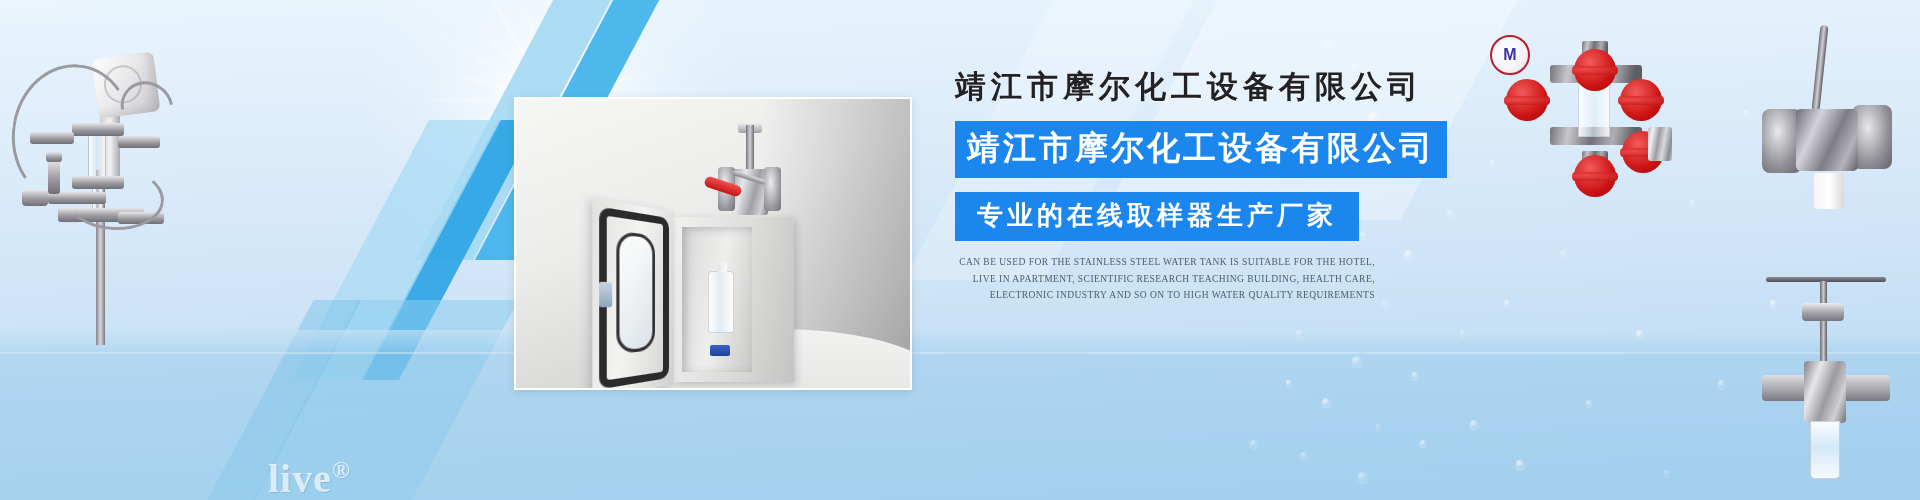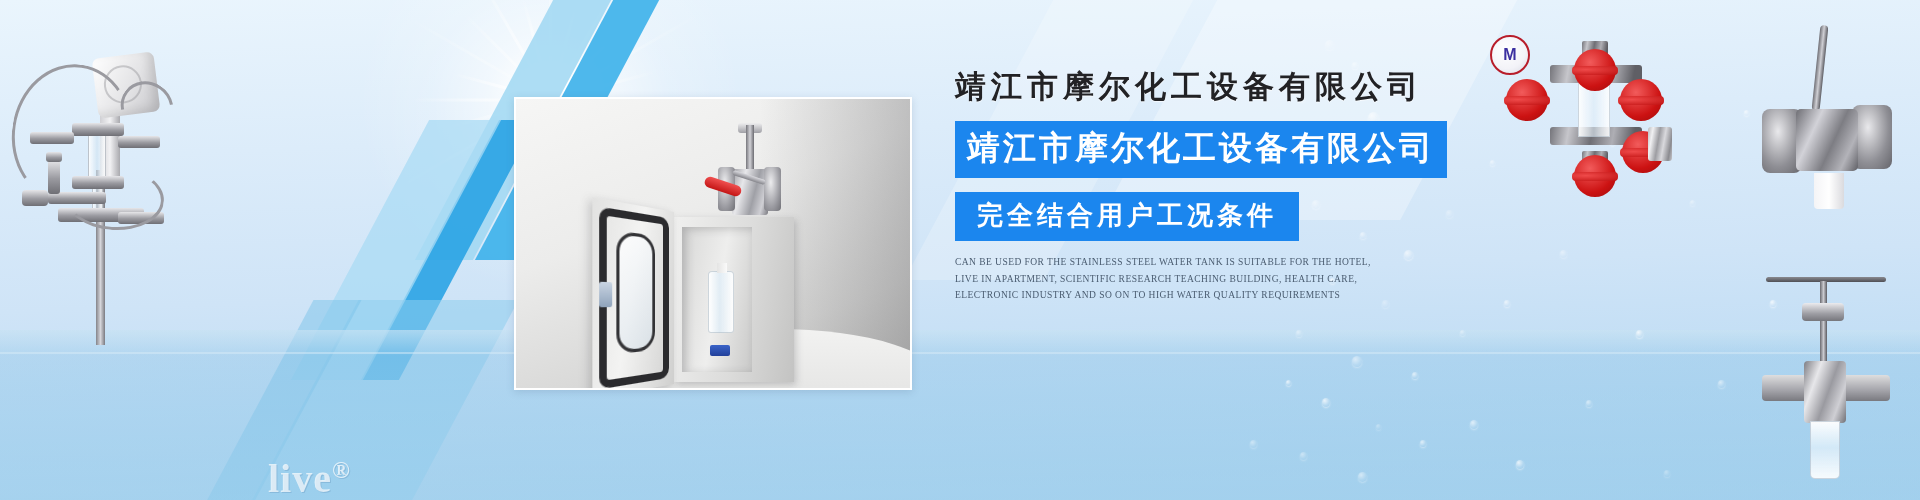--- a/index.html
+++ b/index.html
@@ -351,20 +351,21 @@
   #english-caption {
     margin-top:13px;
     width:420px;
     font-family: "Liberation Serif", serif;
     font-size:9.5px;
     line-height:1.75;
     letter-spacing:.45px;
     color:#4a5c70;
     font-variant: small-caps;
     text-transform:uppercase;
+    text-align:right;
   }
 
   
   #watermark {
     position:absolute;
     left:268px; top:455px;
     font-family: "Liberation Serif", serif;
     font-size:40px;
     font-weight:bold;
     color: rgba(255,255,255,.70);
@@ -562,21 +563,21 @@
     <div class="body"></div>
     <div class="glass"></div>
   </div>
 
   <div id="text-block">
     <div id="company-name">靖江市摩尔化工设备有限公司</div>
 
     <div id="slogan-primary" class="hl-bar">靖江市摩尔化工设备有限公司</div>
 
 
-    <div id="slogan-custom" class="hl-bar">完全结合用户工况条件</div>
+    <div id="slogan-custom" class="hl-bar">专业的在线取样器生产厂家</div>
 
     <div id="english-caption">Can be used for the stainless steel water tank is suitable for the hotel, live in apartment, scientific research teaching building, health care, electronic industry and so on to high water quality requirements</div>
   </div>
 
   <div id="watermark">
     <span>live</span><span class="reg">®</span>
   </div>
 
 </div>
 

